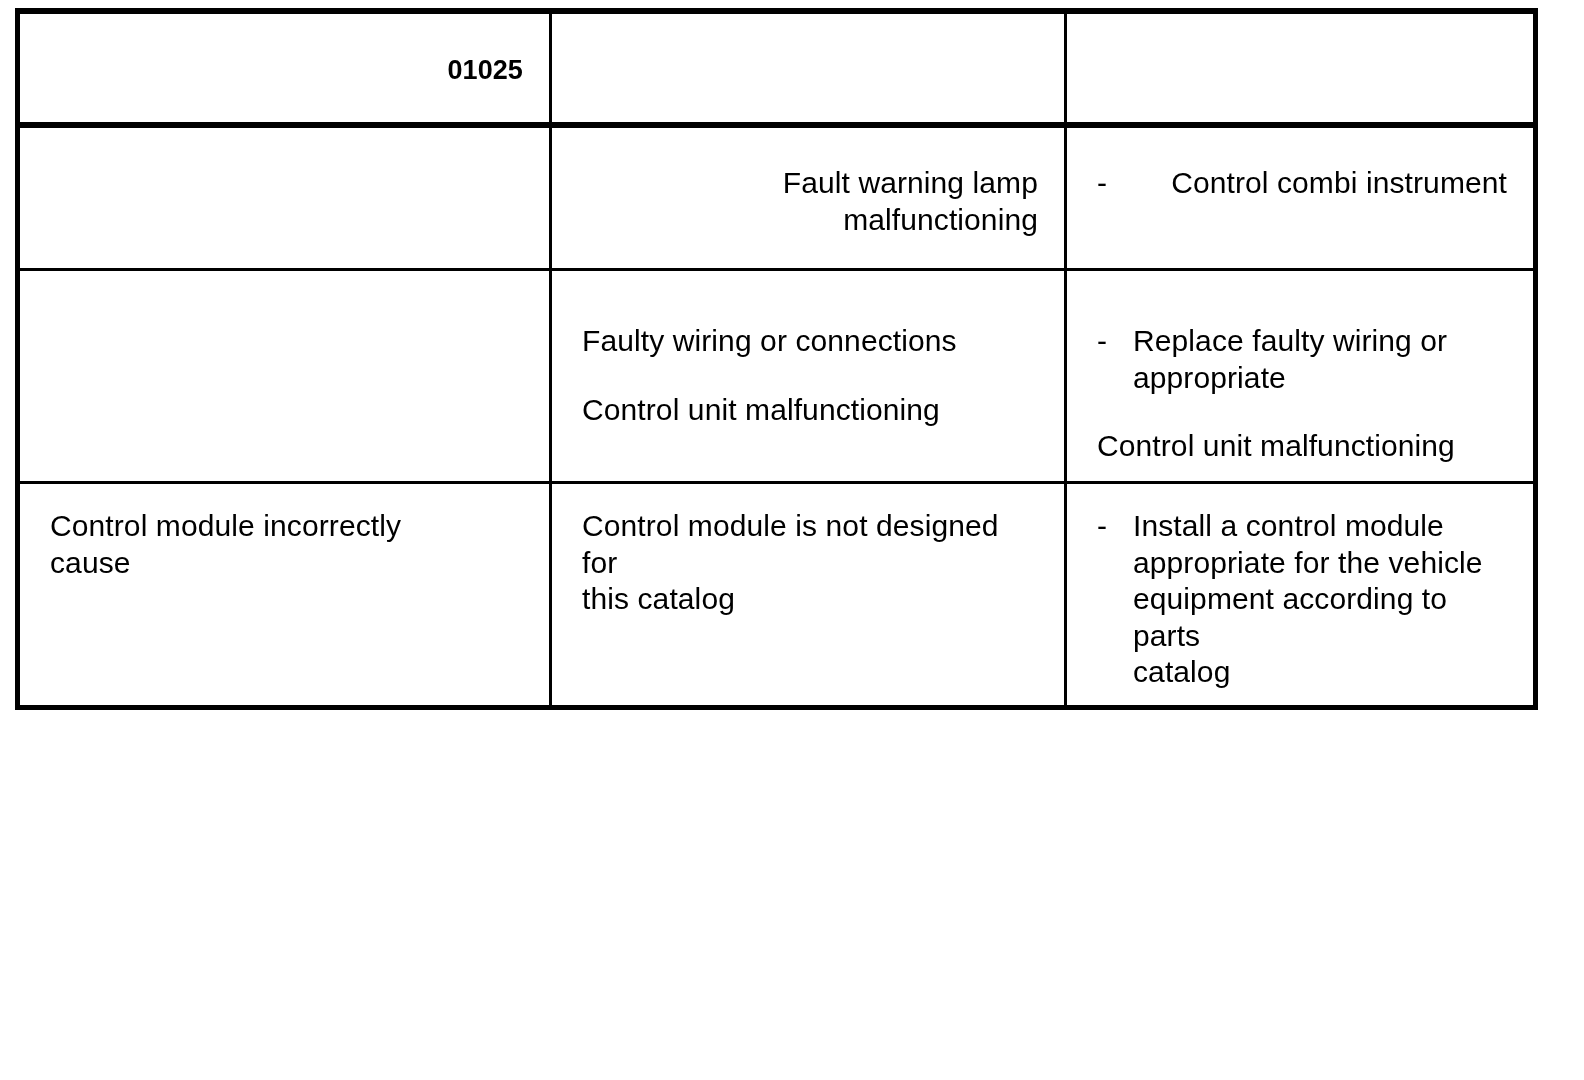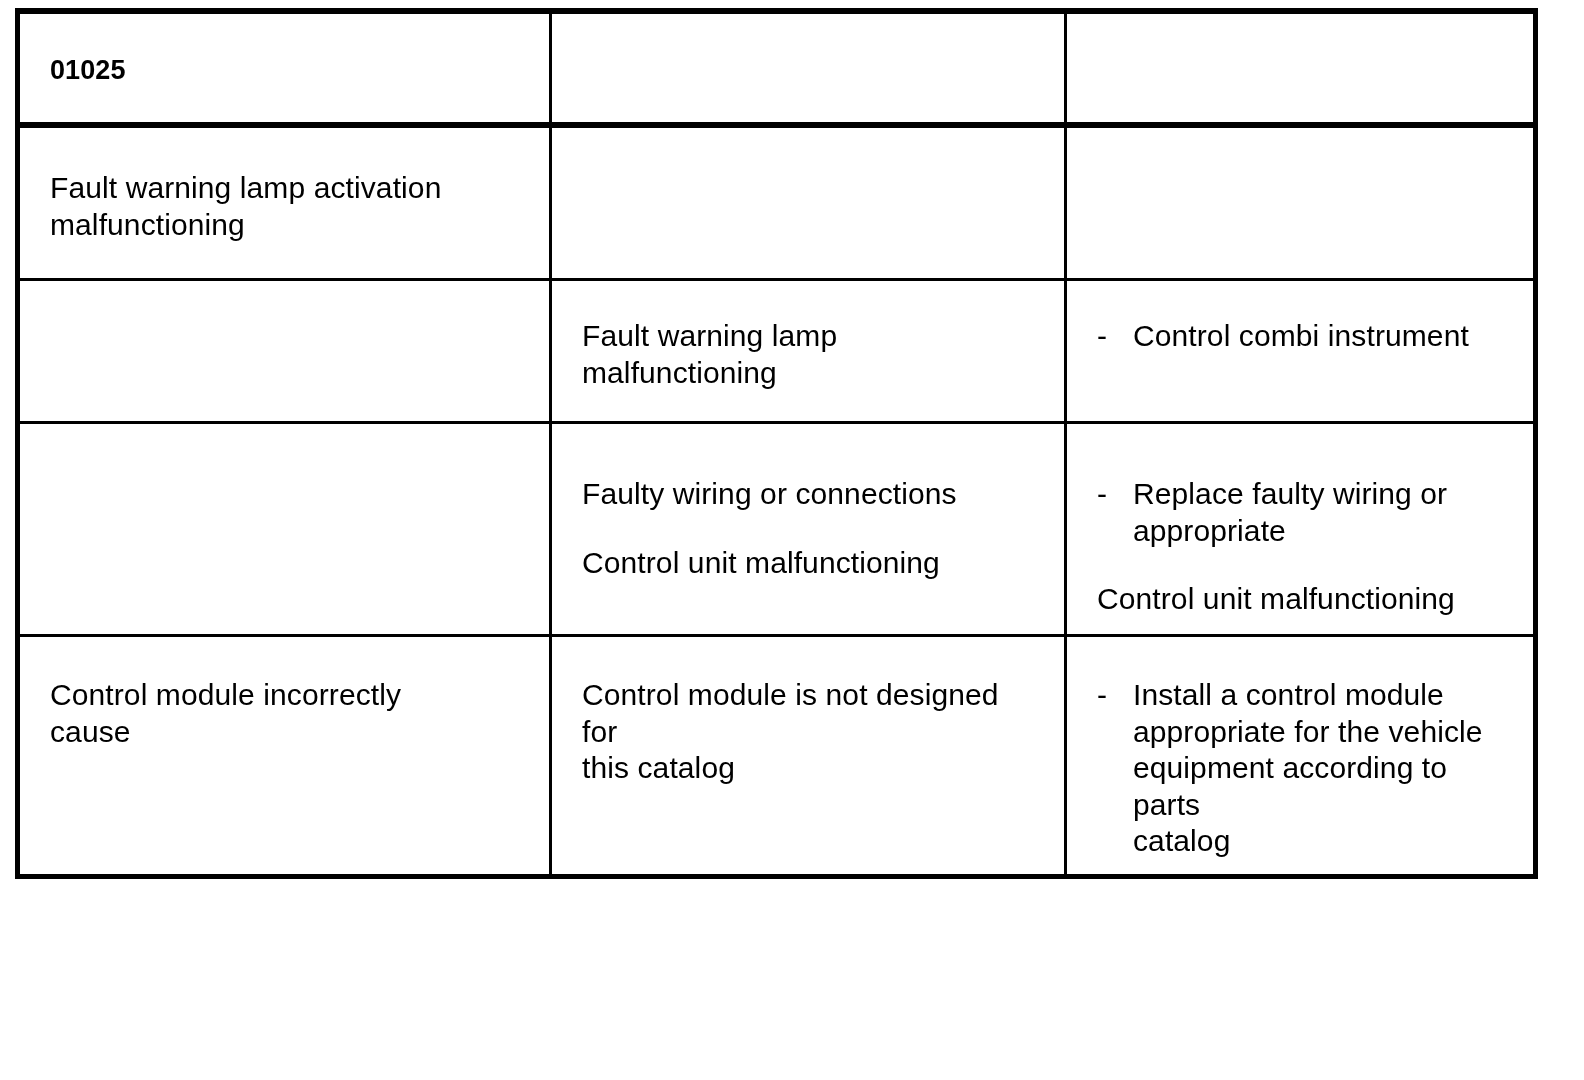--- a/index.html
+++ b/index.html
@@ -64,39 +64,39 @@
     padding-top: 14px;
   }
   tr.row-header td { height: 92px; }
 
   
   tr.row-code td .cell-inner {
     font-weight: bold;
     font-size: 27px;
     padding-top: 40px;
   }
-  tr.row-code td { height: 108px; }
+  tr.row-code td { height: 108px; text-align: right; }
 
   tr.row-code td,
   tr.row-header td {
     border-bottom-width: 6px;
     border-top-width: 6px;
   }
 
   tr.row-desc td { height: 150px; }
   tr.row-desc td .cell-inner { padding-top: 42px; }
 
-  tr.row-pair-a td { height: 140px; }
+  tr.row-pair-a td { height: 140px; text-align: right; }
   tr.row-pair-a td .cell-inner { padding-top: 37px; }
 
   tr.row-pair-b td { height: 210px; }
   tr.row-pair-b td .cell-inner { padding-top: 52px; }
 
   tr.row-last td { height: 212px; }
-  tr.row-last td .cell-inner { padding-top: 40px; }
+  tr.row-last td .cell-inner { padding-top: 24px; }
 
   
   .para { margin: 0 0 0 0; }
   .para + .para { margin-top: 32px; }
 
   
   .dash-item {
     position: relative;
     padding-left: 36px;
   }
@@ -127,36 +127,20 @@
           <div class="cell-inner">01025</div>
         </td>
         <td>
           <div class="cell-inner empty-cell"></div>
         </td>
         <td>
           <div class="cell-inner empty-cell"></div>
         </td>
       </tr>
 
-      <tr class="row-desc">
-        <td>
-          <div class="cell-inner">
-            <div class="para">
-              <span>Fault warning lamp activation</span><br>
-              <span>malfunctioning</span>
-            </div>
-          </div>
-        </td>
-        <td>
-          <div class="cell-inner empty-cell"></div>
-        </td>
-        <td>
-          <div class="cell-inner empty-cell"></div>
-        </td>
-      </tr>
 
       <tr class="row-pair-a">
         <td>
           <div class="cell-inner empty-cell"></div>
         </td>
         <td>
           <div class="cell-inner">
             <div class="para">
               <span>Fault warning lamp</span><br>
               <span>malfunctioning</span>

